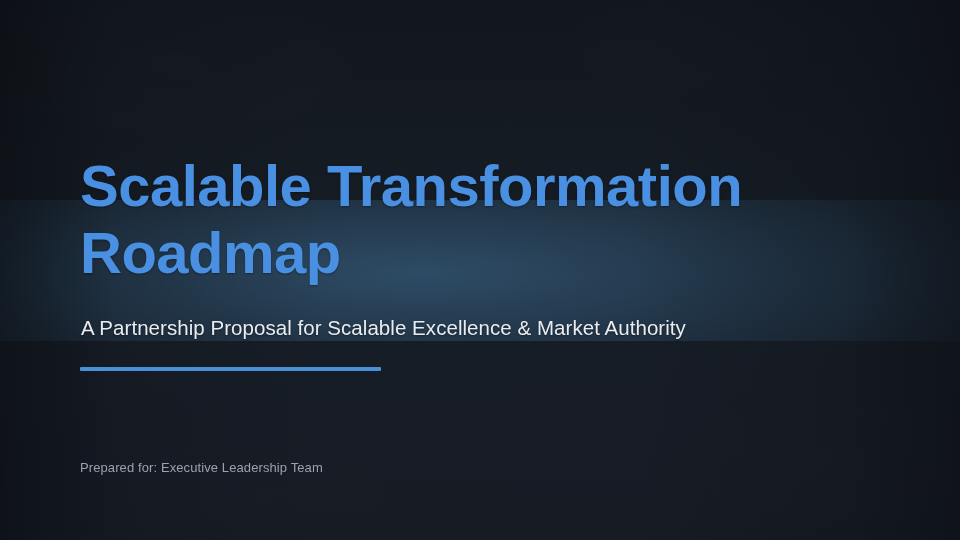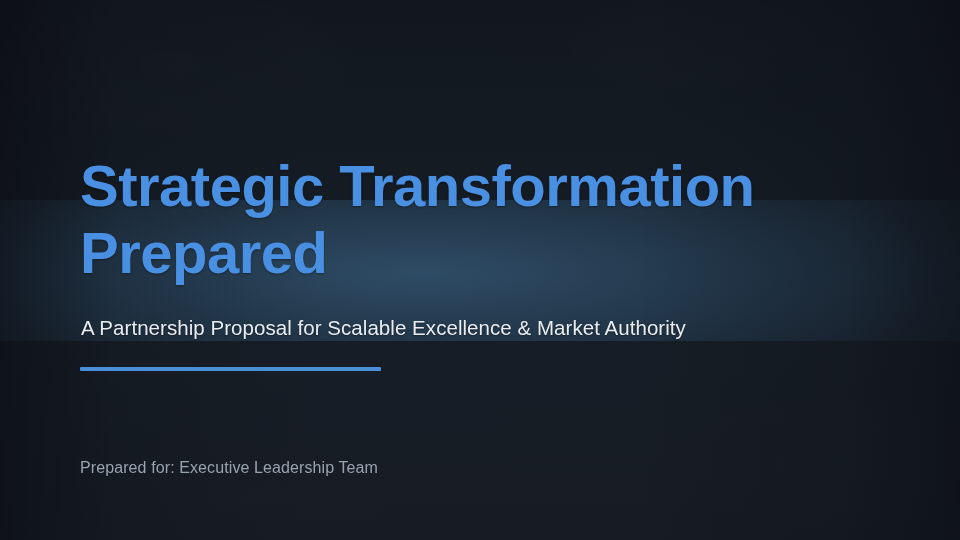--- a/index.html
+++ b/index.html
@@ -114,40 +114,40 @@
     height: 4px;
     background: #4a90d9;
     border-radius: 1px;
   }
 
   .footer-note {
     position: absolute;
     left: 80px;
     top: 459px;
     margin: 0;
-    font-size: 16px;
+    font-size: 13px;
     line-height: 18px;
     font-weight: normal;
     color: #98a3b0;
     letter-spacing: 0.1px;
   }
 </style>
 </head>
 <body>
 
 <div class="slide">
 
   <div class="bg-base"></div>
   <div class="bg-band"></div>
   <div class="bg-noise"></div>
   <div class="bg-vignette"></div>
 
   <div class="content">
 
-    <h1 class="title">Strategic Transformation Prepared</h1>
+    <h1 class="title">Scalable Transformation Roadmap</h1>
 
     <p class="subtitle">A Partnership Proposal for Scalable Excellence &amp; Market Authority</p>
 
     <div class="accent-bar"></div>
 
     <p class="footer-note">Prepared for: Executive Leadership Team</p>
 
   </div>
 </div>
 

